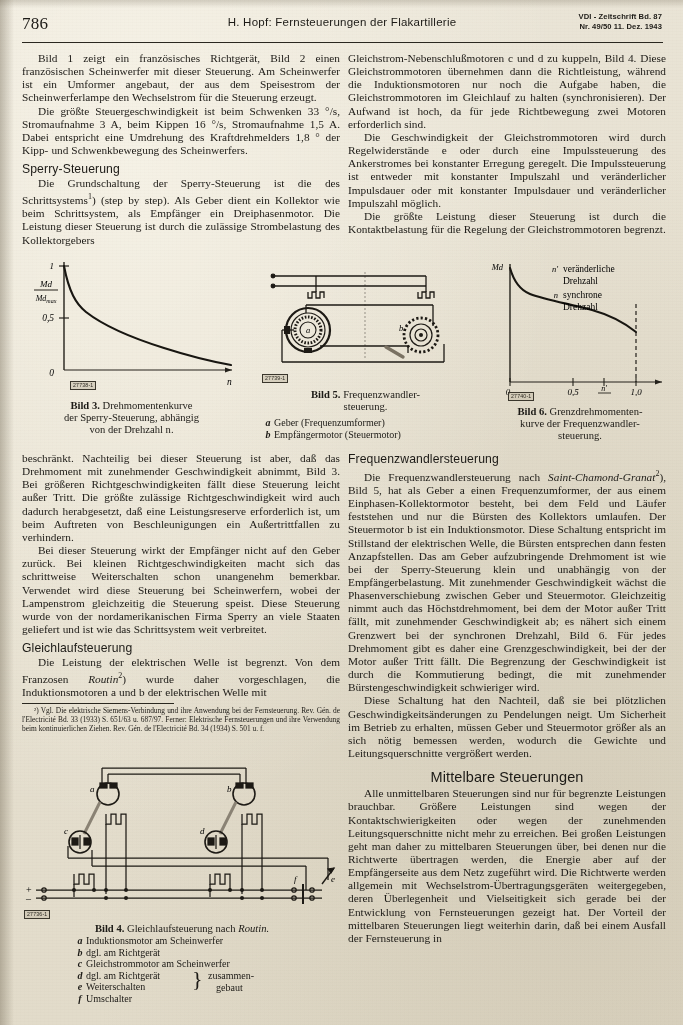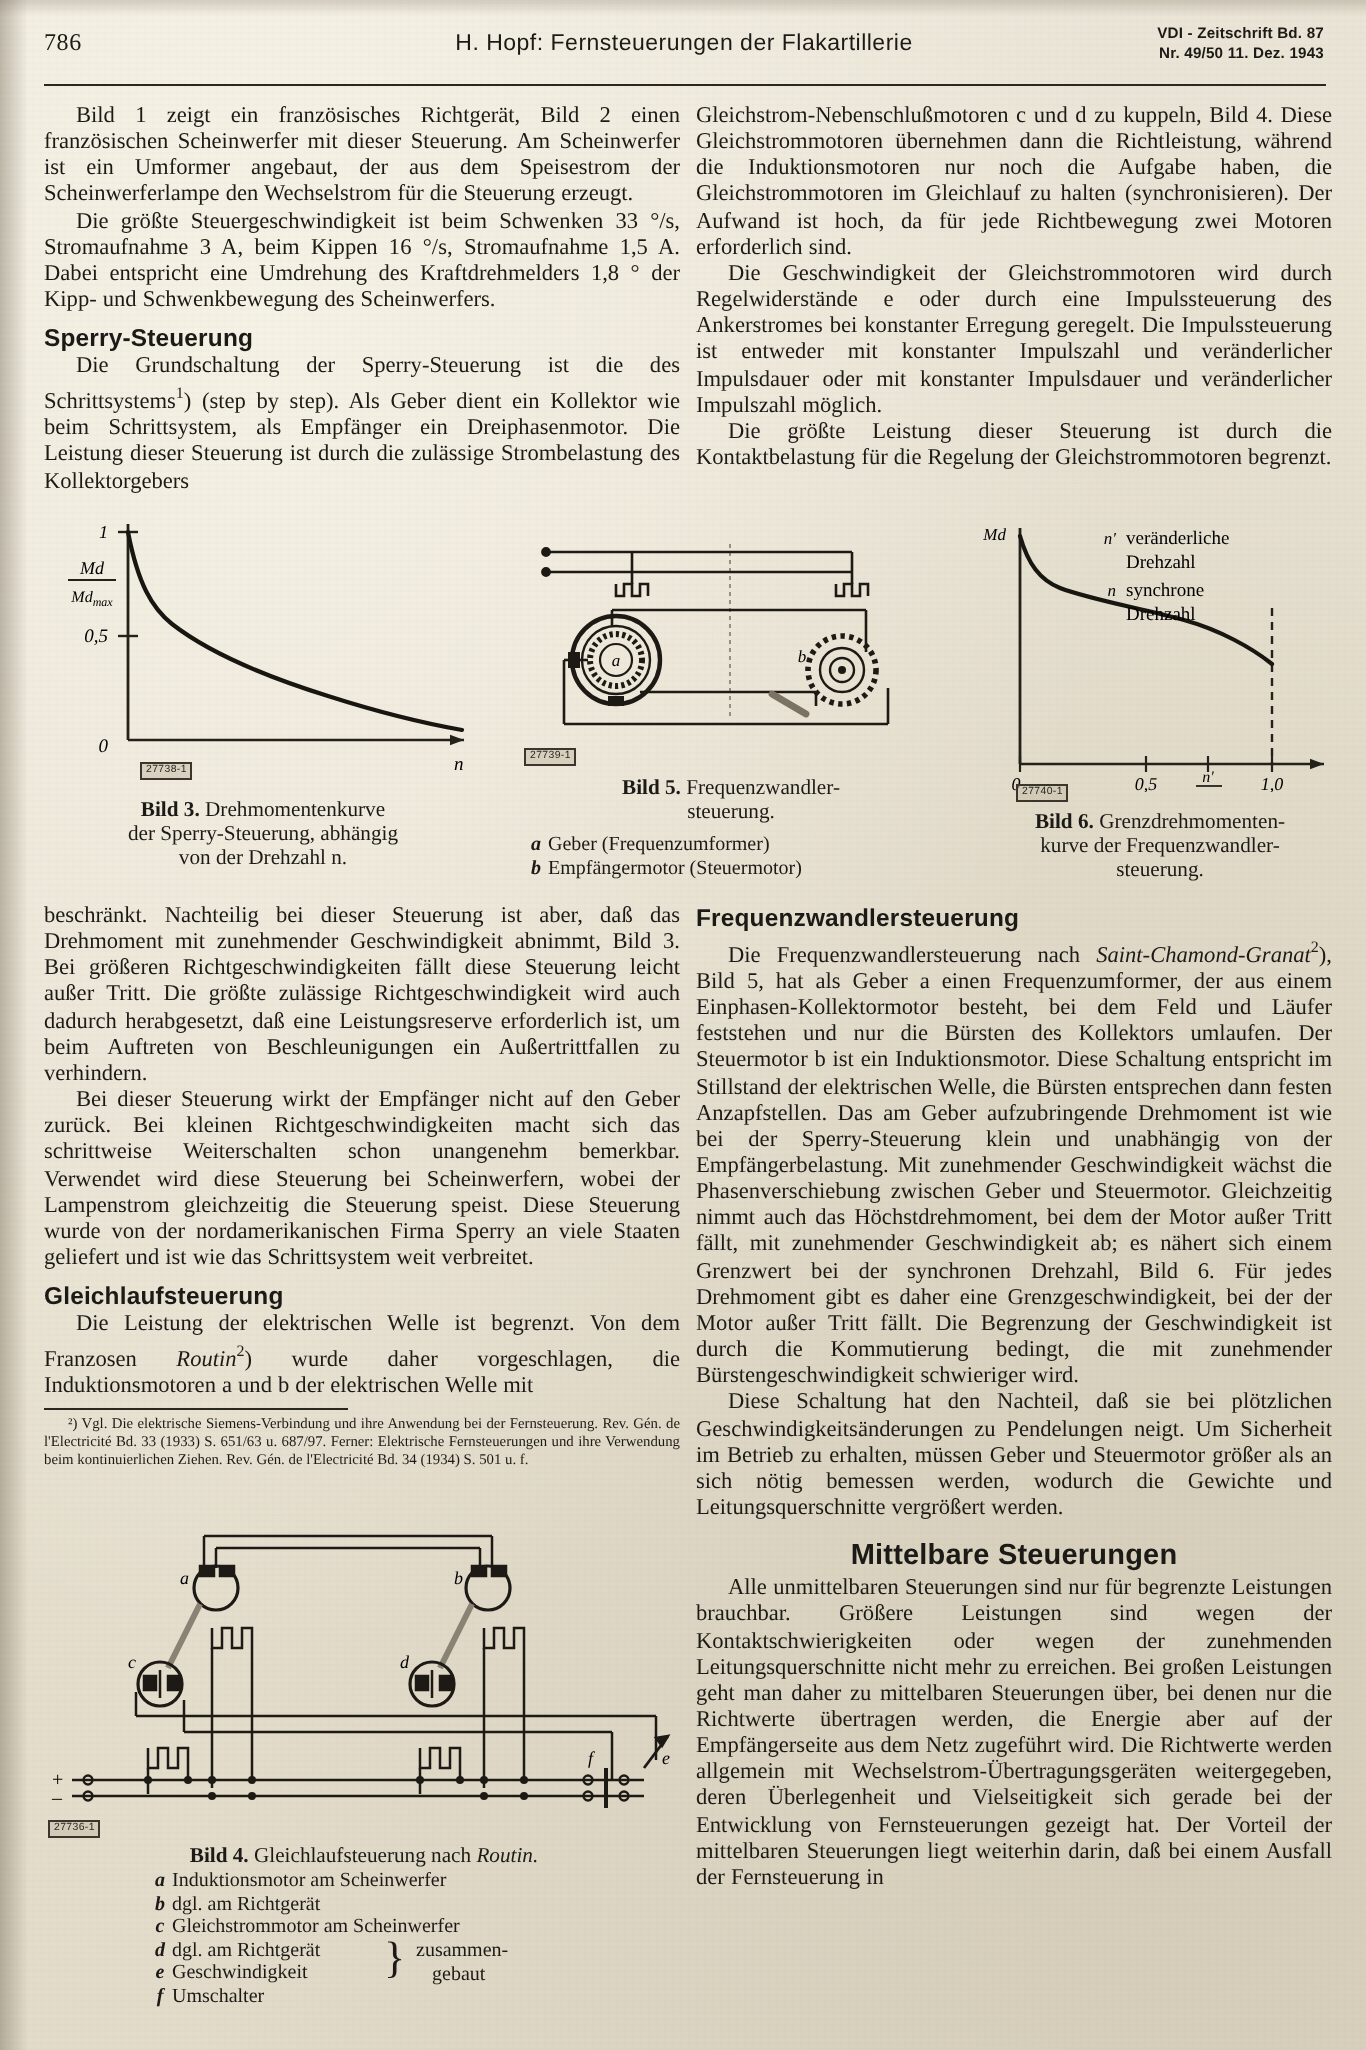--- a/index.html
+++ b/index.html
@@ -23,21 +23,21 @@
       repeating-linear-gradient(0deg, rgba(120,108,85,.045) 0 1px, rgba(0,0,0,0) 1px 3px),
       repeating-linear-gradient(90deg, rgba(120,108,85,.035) 0 1px, rgba(0,0,0,0) 1px 4px);
   }
   .edge-left { position:absolute; left:0; top:0; width:14px; height:100%;
     background:linear-gradient(90deg, rgba(90,80,60,.35), rgba(0,0,0,0)); }
   .edge-top { position:absolute; left:0; top:0; height:8px; width:100%;
     background:linear-gradient(180deg, rgba(90,80,60,.22), rgba(0,0,0,0)); }
 
   
   .header { position:absolute; left:22px; top:12px; width:640px; height:30px; }
-  .hdr-page { position:absolute; left:0; top:2px; font-size:12px; letter-spacing:.3px; }
+  .hdr-page { position:absolute; left:0; top:2px; font-size:17px; letter-spacing:.3px; }
   .hdr-title { position:absolute; left:0; right:0; top:4px; text-align:center;
     font-family:"Liberation Sans","DejaVu Sans",sans-serif; font-size:11.5px; letter-spacing:.25px; }
   .hdr-right { position:absolute; right:0; top:0px; text-align:right;
     font-family:"Liberation Sans","DejaVu Sans",sans-serif;
     font-size:7.6px; font-weight:bold; line-height:1.35; letter-spacing:.1px; }
   .rule { position:absolute; left:22px; right:20px; top:42px; height:1px; background:#2a271f; }
 
   
   .col { position:absolute; width:318px; }
   .col-left  { left:22px; }
@@ -49,21 +49,21 @@
     line-height:13.15px;
     text-align:justify;
     text-indent:16px;
     hyphens:auto;
     -webkit-hyphens:auto;
     word-spacing:.2px;
   }
   p.body + p.body { margin-top:0px; }
   h2.sec {
     font-family:"Liberation Sans","DejaVu Sans",sans-serif;
-    font-size:12.2px; font-weight:bold; margin:5px 0 1px 0; letter-spacing:.1px;
+    font-size:12.2px; font-weight:normal; margin:5px 0 1px 0; letter-spacing:.1px;
   }
   h2.sec.center { text-align:center; font-size:14.5px; margin:9px 0 2px 0; }
   .it { font-style:italic; }
   .sup { font-size:8px; vertical-align:super; }
 
   
   .fn-rule { height:1px; background:#2a271f; width:152px; margin:4px 0 3px 0; }
   .footnote { font-size:7.4px; line-height:8.6px; text-align:justify; text-indent:12px; }
 
   
@@ -337,21 +337,21 @@
   <div style="margin-left:2px; margin-top:-6px;"><span class="tag">27736-1</span></div>
   <div class="cap" style="margin-top:3px;">
     <b>Bild 4.</b>
     <span>Gleichlaufsteuerung nach </span><span class="it">Routin.</span>
   </div>
   <div class="legend" style="margin-top:0; padding-left:52px; position:relative;">
     <div><span class="k">a</span><span>Induktionsmotor am Scheinwerfer</span></div>
     <div><span class="k">b</span><span>dgl.  am Richtgerät</span></div>
     <div><span class="k">c</span><span>Gleichstrommotor am Scheinwerfer</span></div>
     <div><span class="k">d</span><span>dgl.  am Richtgerät</span></div>
-    <div><span class="k">e</span><span>Geschwindigkeit</span></div>
+    <div><span class="k">e</span><span>Weiterschalten</span></div>
     <div><span class="k">f</span><span>Umschalter</span></div>
 
     <div style="position:absolute; left:170px; top:44px; font-size:22px; line-height:0; font-family:'Liberation Serif',serif;">}</div>
     <div style="position:absolute; left:186px; top:35px; font-size:10px; line-height:11.6px;">
       <div>zusammen-</div>
       <div style="padding-left:8px;">gebaut</div>
     </div>
   </div>
 </div>
 

